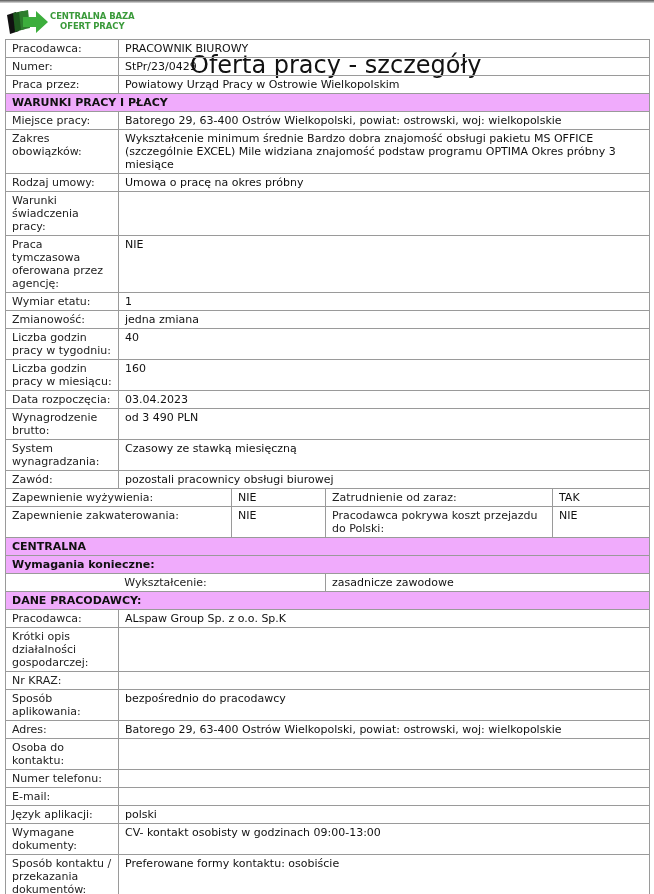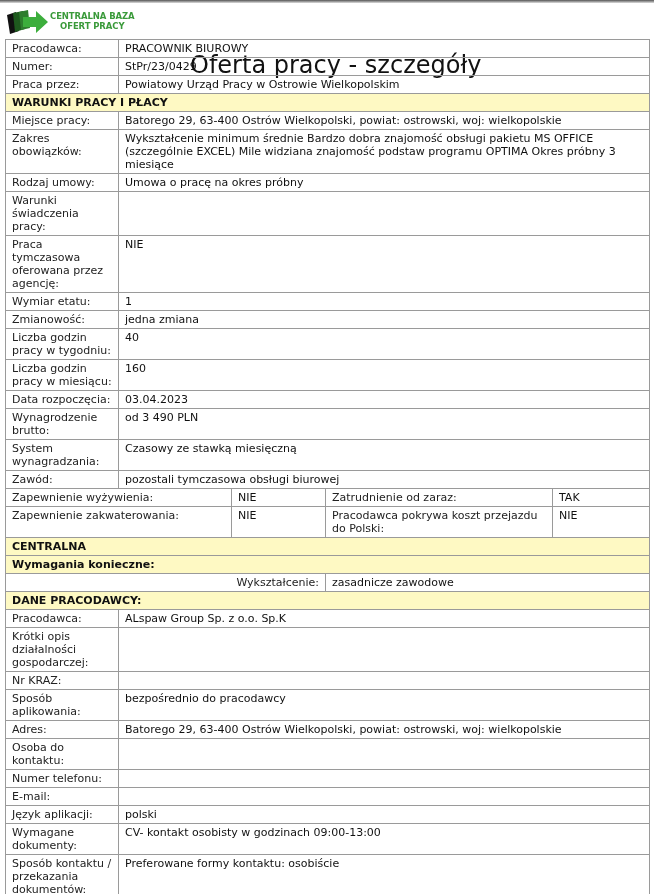--- a/index.html
+++ b/index.html
@@ -15,22 +15,22 @@
                text-align: center; letter-spacing: -0.1px; }
   .title { position: absolute; left: 190px; top: 3px; font-size: 24px; line-height: 30px;
            font-family: "DejaVu Sans", sans-serif; color: #111; margin-top: 44px; }
   table.offer { position: absolute; left: 5px; top: 39px; width: 644px;
                 border-collapse: collapse; table-layout: fixed;
                 border: 1.5px solid #777; font-size: 11px; }
   table.offer td { border: 1px solid #9a9a9a; padding: 2px 6px 2px 6px; vertical-align: top;
                    line-height: 13px; }
   td.lbl { color: #222; font-weight: normal; }
   td.val { font-weight: normal; color: #111; }
-  tr.section td { background: #fef9c3; font-weight: bold; }
-  td.center { text-align: right; }
+  tr.section td { background: #f0abfc; font-weight: bold; }
+  td.center { text-align: center; }
 </style>
 </head>
 <body>
 
 <div class="topbar"></div>
 
 <div class="header">
   <div class="logo">
     <svg width="44" height="28" viewBox="0 0 44 28">
       <polygon points="1,6 10,3 13,22 4,25" fill="#111"></polygon>
@@ -115,21 +115,21 @@
   <tr>
     <td class="lbl">Wynagrodzenie brutto:</td>
     <td class="val" colspan="4">od 3 490 PLN</td>
   </tr>
   <tr>
     <td class="lbl">System wynagradzania:</td>
     <td class="val" colspan="4">Czasowy ze stawką miesięczną</td>
   </tr>
   <tr>
     <td class="lbl">Zawód:</td>
-    <td class="val" colspan="4">pozostali tymczasowa obsługi biurowej</td>
+    <td class="val" colspan="4">pozostali pracownicy obsługi biurowej</td>
   </tr>
   <tr>
     <td class="lbl" colspan="2">Zapewnienie wyżywienia:</td>
     <td class="val">NIE</td>
     <td class="lbl">Zatrudnienie od zaraz:</td>
     <td class="val">TAK</td>
   </tr>
   <tr>
     <td class="lbl" colspan="2">Zapewnienie zakwaterowania:</td>
     <td class="val">NIE</td>

